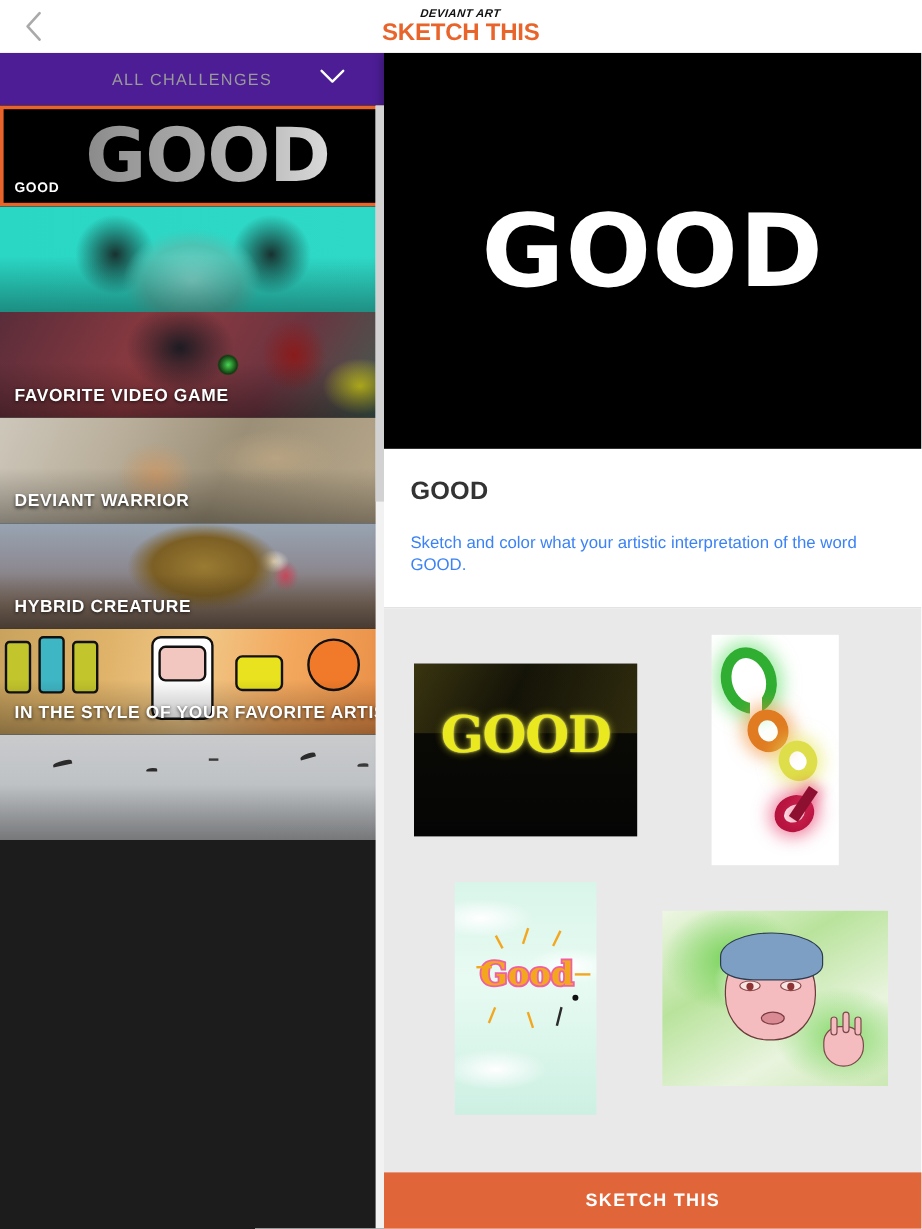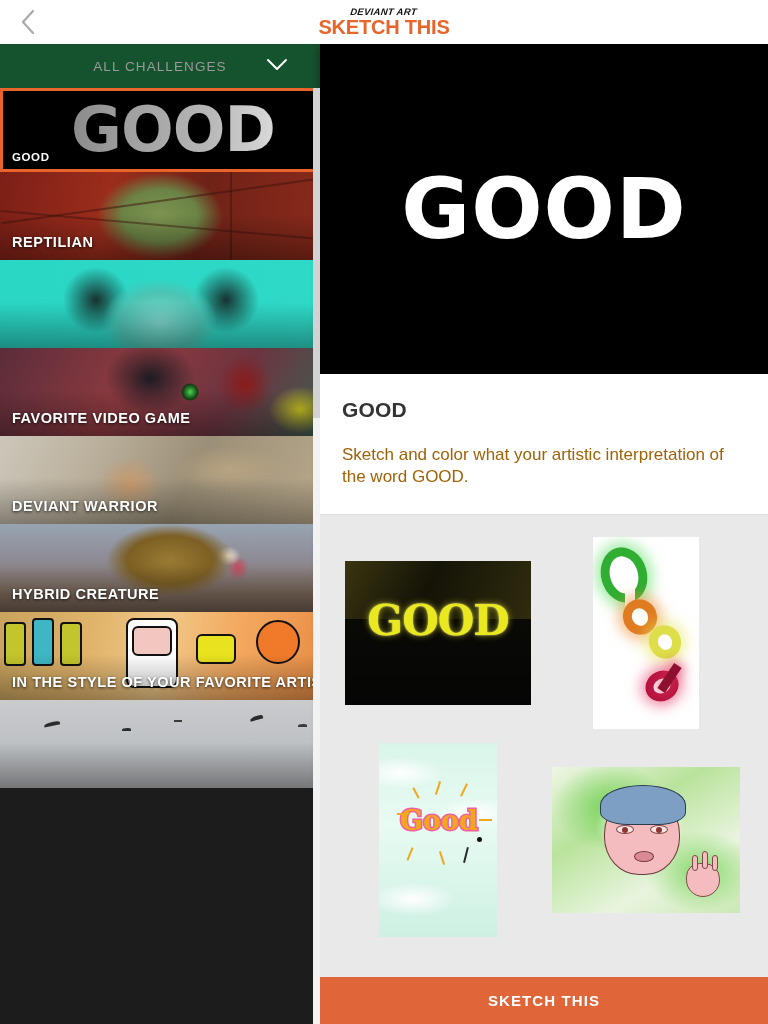--- a/index.html
+++ b/index.html
@@ -34,21 +34,21 @@
 
   
   .body { flex: 1; display: flex; position: relative; overflow: hidden; }
 
   
   .sidebar {
     width: 320px; min-width: 320px; position: relative;
     background: #1c1c1c; overflow: hidden;
   }
   .sidebar-header {
-    height: 44px; background: #14532d; display: flex; align-items: center;
+    height: 44px; background: #4c1d95; display: flex; align-items: center;
     justify-content: center; position: relative;
   }
   .sidebar-header-label {
     font-size: 13.5px; letter-spacing: 1.1px; color: #9a9a9a; font-weight: normal;
   }
   .chev-down { position: absolute; right: 32px; top: 50%; transform: translateY(-50%); }
   .challenge-list { position: relative; height: calc(100% - 44px); }
   .challenge {
     position: relative; height: 88px; width: 320px; overflow: hidden;
     display: block; border: 0;
@@ -105,21 +105,21 @@
   }
   .desc {
     background: #ffffff; padding: 24px 22px 26px 22px;
     border-bottom: 1px solid #dcdcdc;
   }
   .desc h1 {
     font-size: 21px; font-weight: bold; color: #333333; letter-spacing: .2px;
     margin-bottom: 22px;
   }
   .desc p {
-    font-size: 17px; color: #a16207; line-height: 1.28; max-width: 420px;
+    font-size: 14px; color: #3b82f6; line-height: 1.28; max-width: 420px;
   }
   .entries {
     flex: 1; background: #e9e9e9; padding: 22px 18px 12px 14px;
     overflow: hidden; position: relative;
   }
   .entries-title {
     font-size: 14px; color: #2b2b2b; letter-spacing: .75px; margin-bottom: 18px;
     margin-left: 2px;
   }
   .entry-grid {
@@ -173,32 +173,20 @@
         </span>
       </div>
 
       <div class="challenge-list">
 
         <div class="challenge selected">
           <div class="selected-word">GOOD</div>
           <span class="label">GOOD</span>
         </div>
 
-        <div class="challenge">
-          <div class="art" style="background:
-                 radial-gradient(ellipse 90px 62px at 160px 44px, #7d9451 0%, #6b8346 42%, rgba(107,131,70,0) 70%),
-                 radial-gradient(circle 7px at 134px 34px, #ff3b14 0%, #7d1a08 70%, rgba(0,0,0,0) 100%),
-                 radial-gradient(circle 7px at 186px 34px, #ff3b14 0%, #7d1a08 70%, rgba(0,0,0,0) 100%),
-                 linear-gradient(100deg,#7c1f17 0%, #9b2d1c 34%, #6f2217 62%, #8a2a1b 100%);">
-            <div style="position:absolute;left:0;top:28px;width:320px;height:2px;background:#3a120c;transform:rotate(-8deg);opacity:.5"></div>
-            <div style="position:absolute;left:0;top:52px;width:320px;height:2px;background:#3a120c;transform:rotate(5deg);opacity:.45"></div>
-            <div style="position:absolute;left:230px;top:0;width:2px;height:88px;background:#3a120c;opacity:.45"></div>
-          </div>
-          <span class="label">REPTILIAN</span>
-        </div>
 
         <div class="challenge">
           <div class="art" style="background:
                  radial-gradient(ellipse 72px 54px at 160px 62px, #7fd9cd 0%, #4dc3b4 55%, rgba(77,195,180,0) 80%),
                  radial-gradient(ellipse 46px 46px at 96px 40px, #17312f 0%, rgba(23,49,47,0) 72%),
                  radial-gradient(ellipse 46px 46px at 226px 40px, #17312f 0%, rgba(23,49,47,0) 72%),
                  linear-gradient(90deg,#2ad6c4 0%, #2fd9c7 100%);"></div>
         </div>
 
         <div class="challenge">

